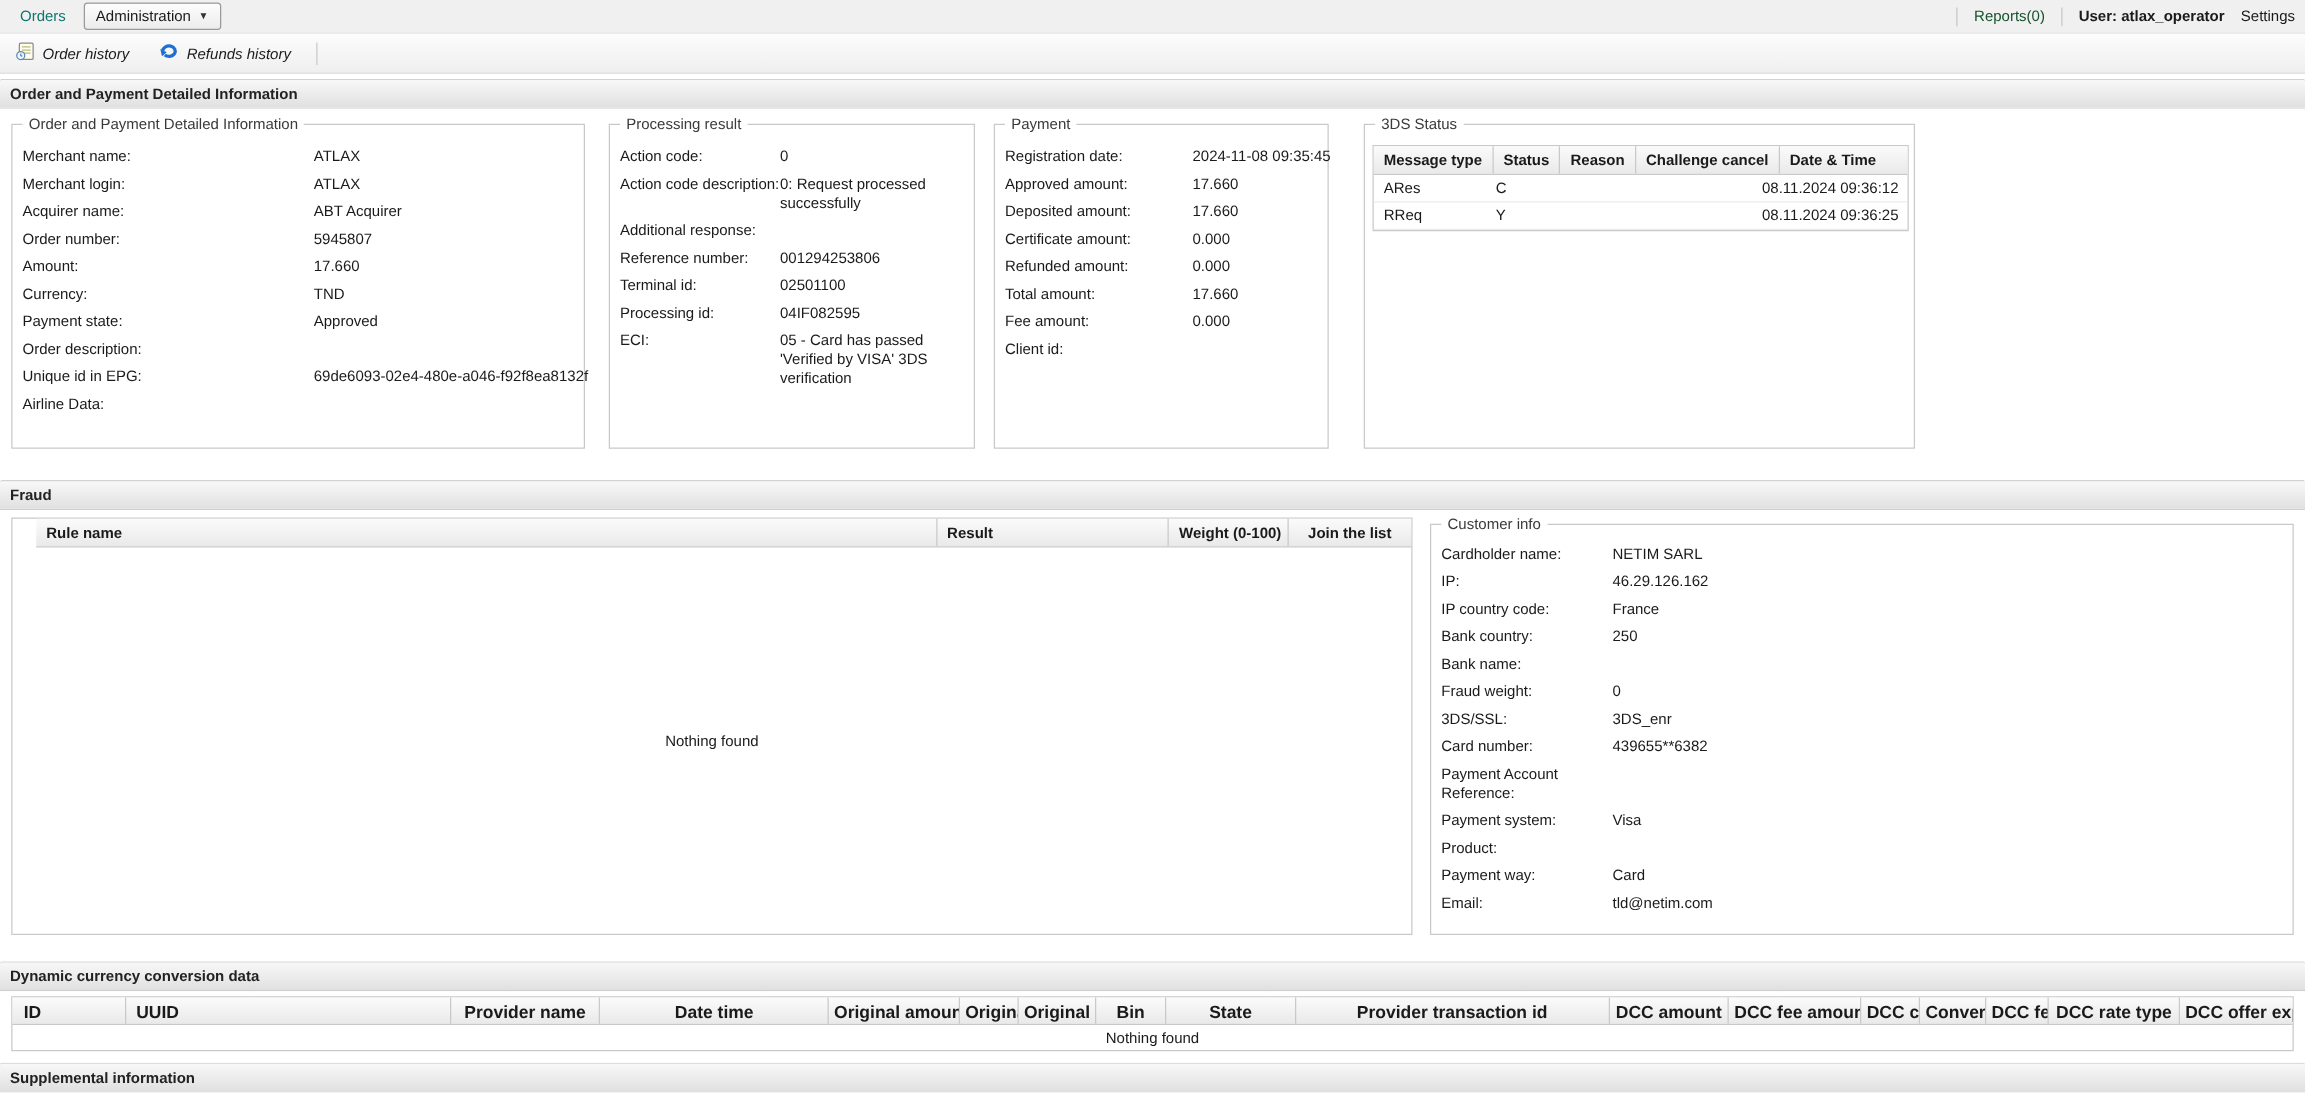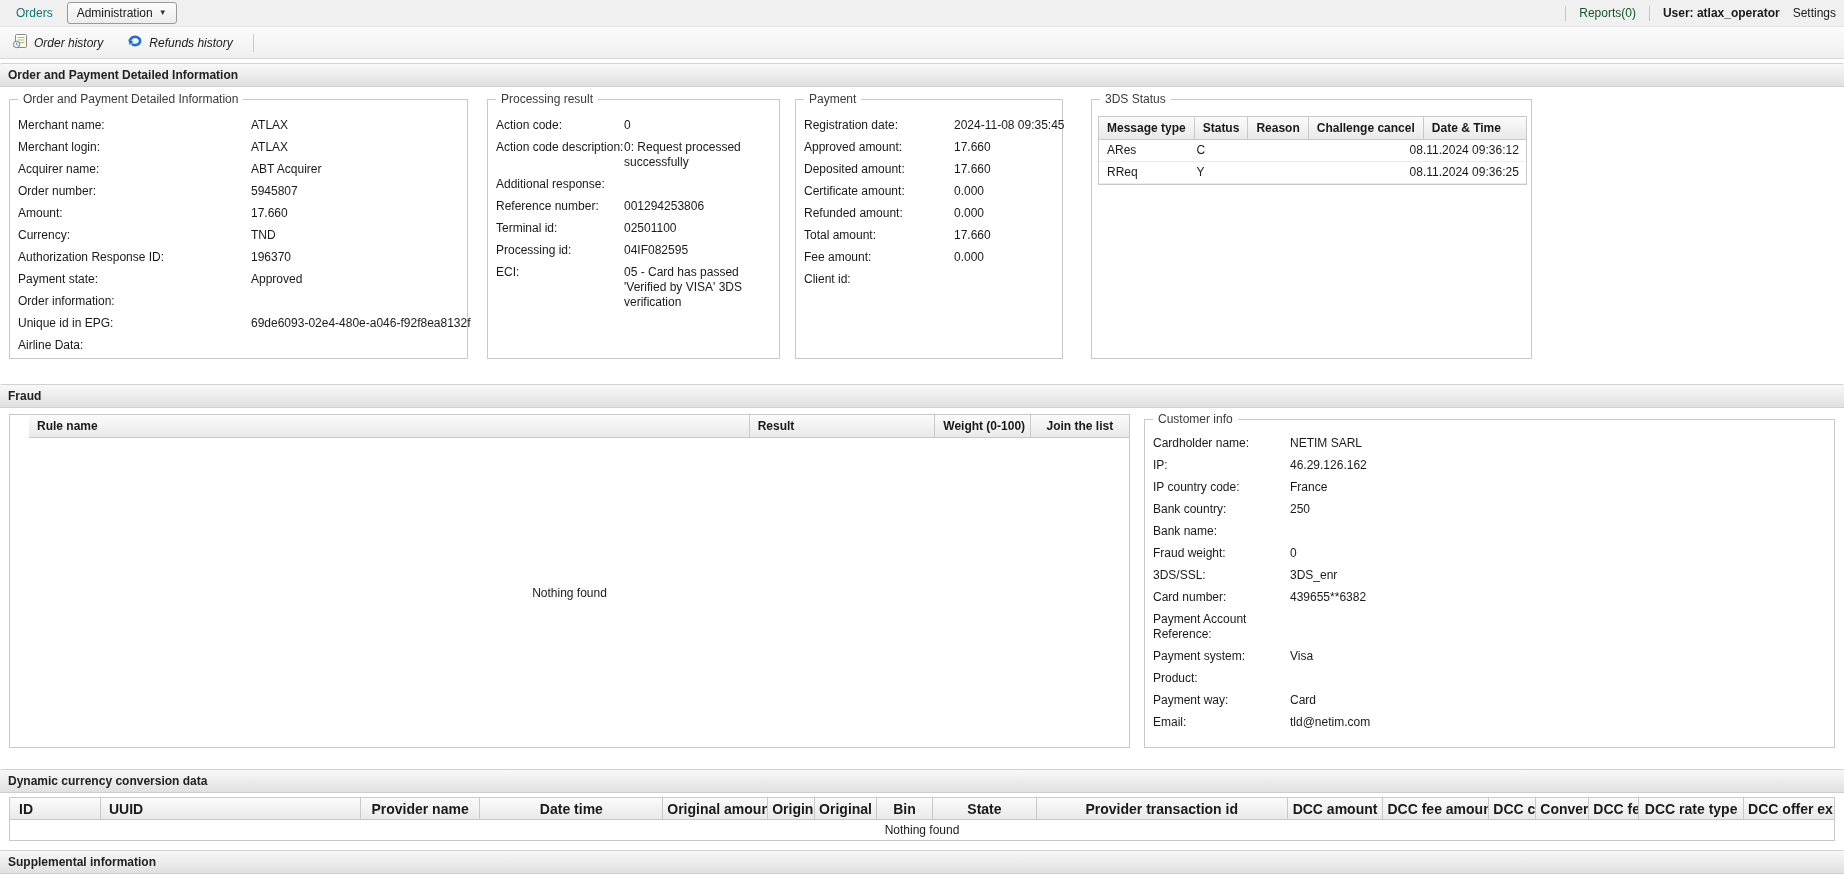--- a/index.html
+++ b/index.html
@@ -198,32 +198,28 @@
           <div class="frow">
             <span class="flabel">Amount:</span>
             <span class="fvalue">17.660</span>
           </div>
 
           <div class="frow">
             <span class="flabel">Currency:</span>
             <span class="fvalue">TND</span>
           </div>
 
-          <div class="frow">
-            <span class="flabel">Authorization Response ID:</span>
-            <span class="fvalue">196370</span>
-          </div>
 
           <div class="frow">
             <span class="flabel">Payment state:</span>
             <span class="fvalue">Approved</span>
           </div>
 
           <div class="frow">
-            <span class="flabel">Order information:</span>
+            <span class="flabel">Order description:</span>
             <span class="fvalue"></span>
           </div>
 
           <div class="frow">
             <span class="flabel">Unique id in EPG:</span>
             <span class="fvalue">69de6093-02e4-480e-a046-f92f8ea8132f</span>
           </div>
 
           <div class="frow">
             <span class="flabel">Airline Data:</span>

